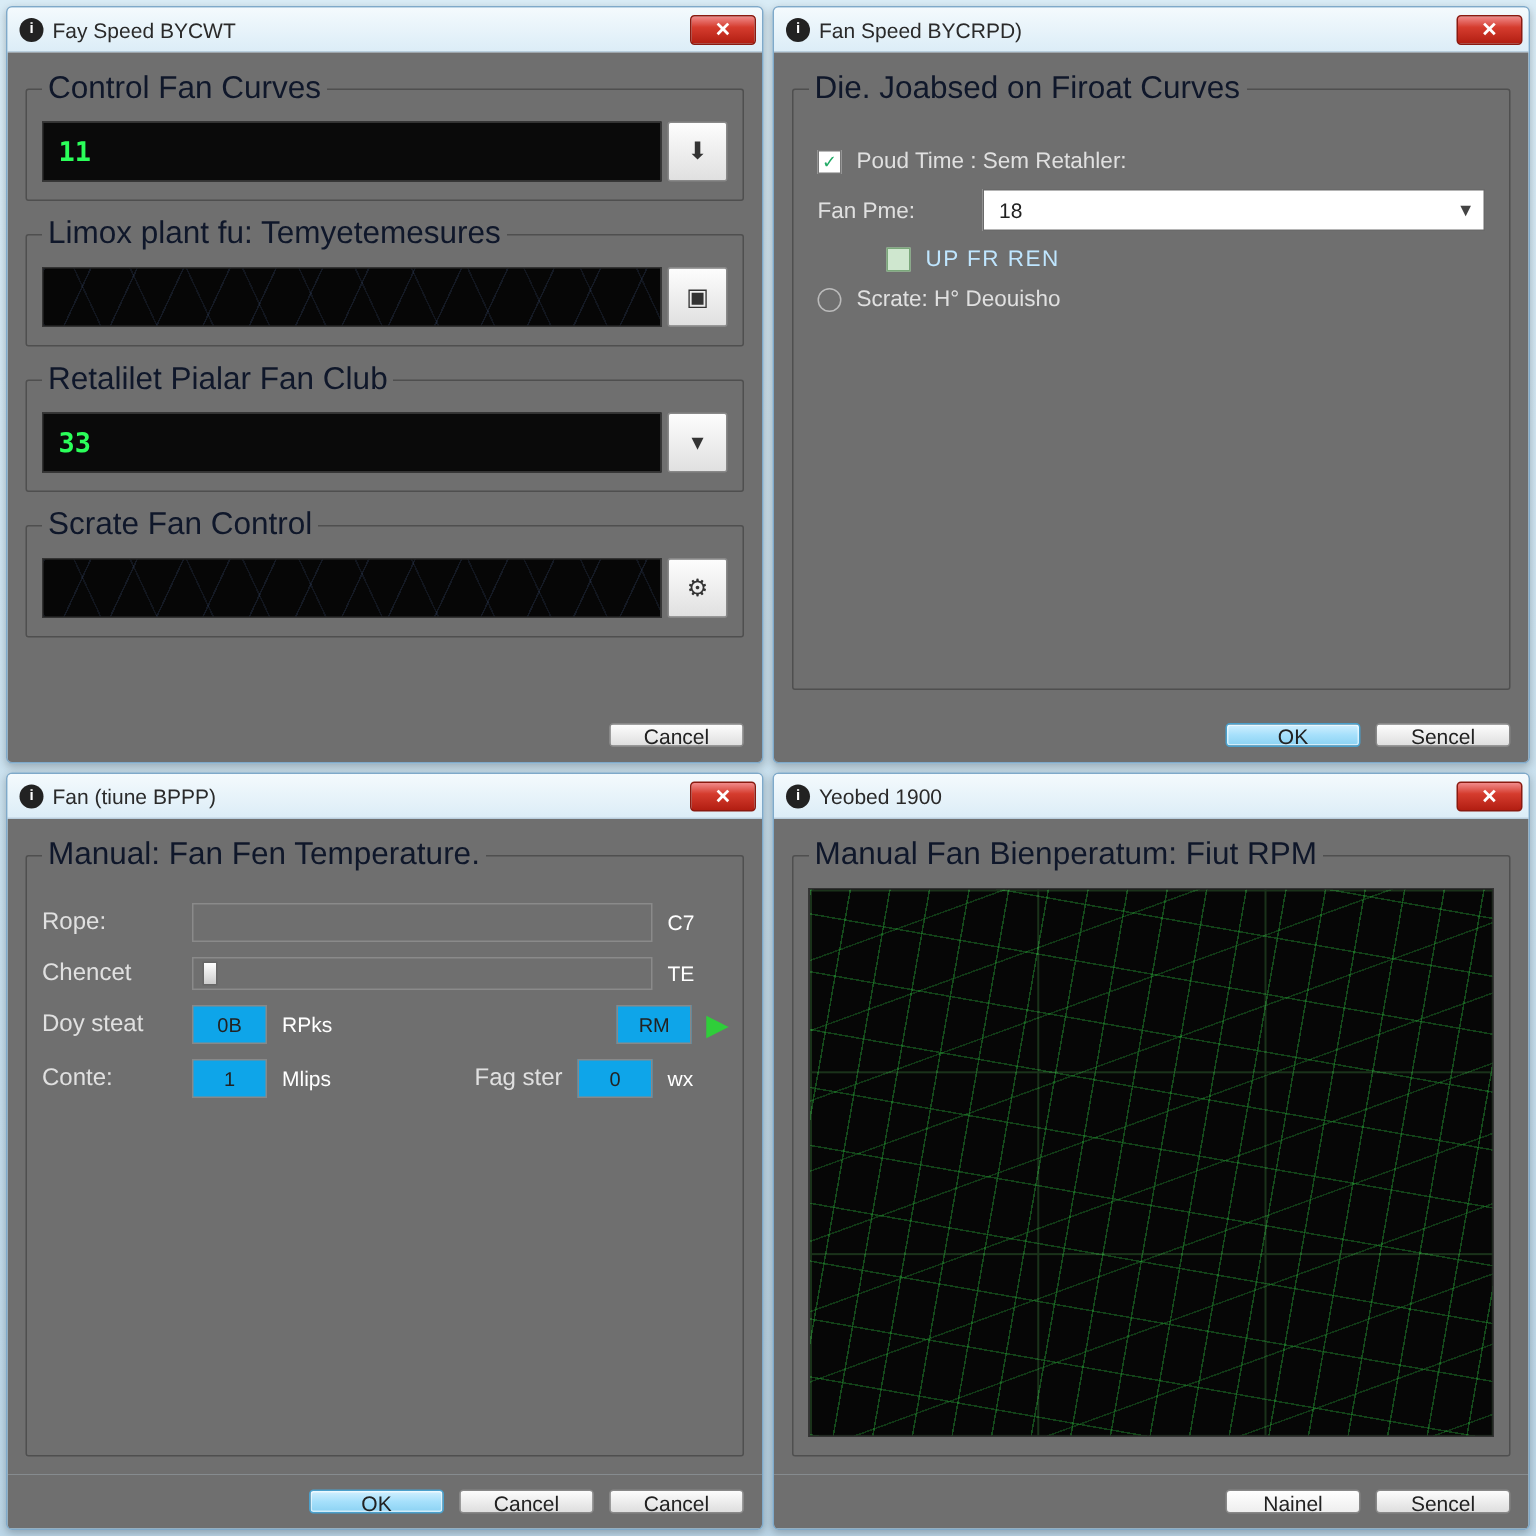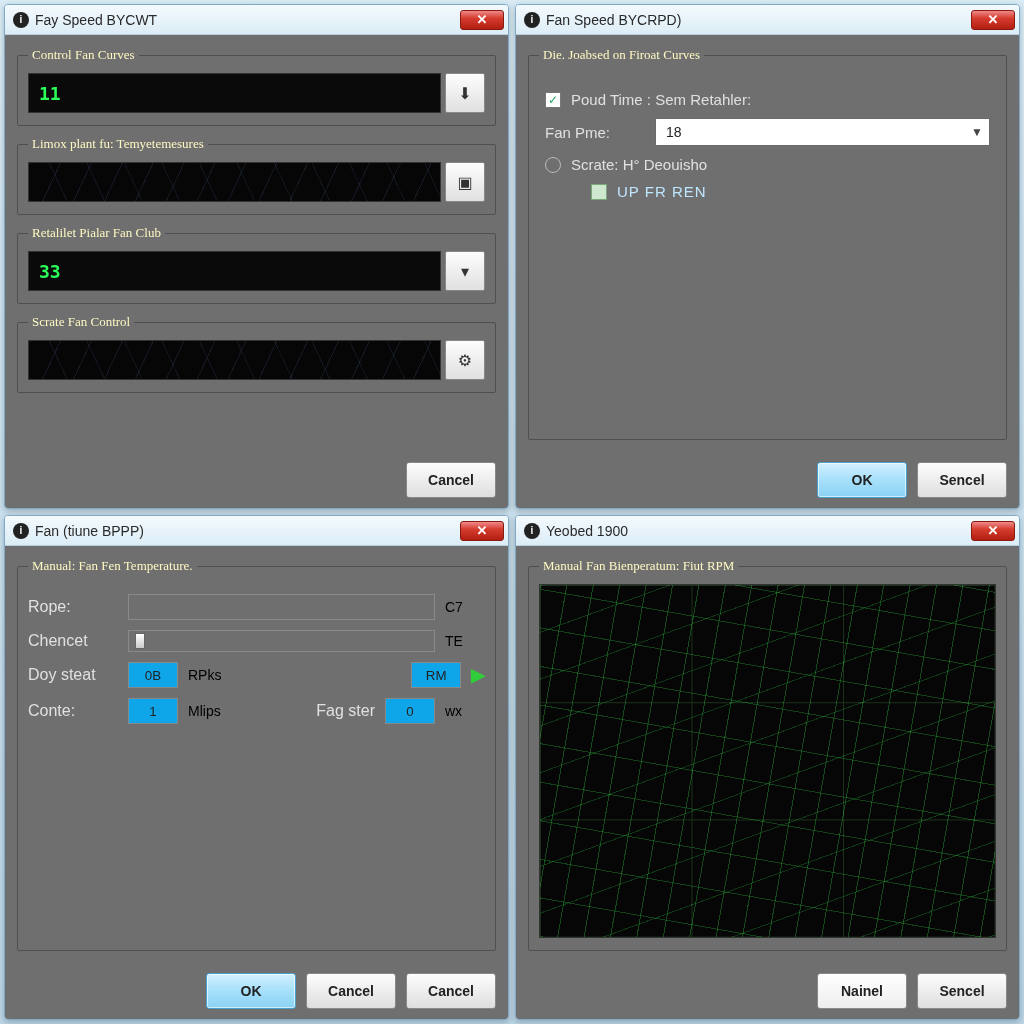--- a/index.html
+++ b/index.html
@@ -64,23 +64,22 @@
     color: #e8e8e8;
   }
   fieldset.group {
     border: 1px solid #4f4f4f;
     border-radius: 2px;
     padding: 10px 10px 12px 10px;
     color: #e8e8e8;
   }
   fieldset.group legend {
     padding: 0 4px;
-    color: #fef9c3;
-    font-size: 13px;
-    font-family: Liberation Serif, serif;
+    color: #0f172a;
+    font-size: 21px;
   }
   .darkbox {
     background: #0a0a0a;
     border: 1px solid #333;
     height: 40px;
     display: flex; align-items: center;
     padding: 0 10px;
     color: #2bff5a;
     font-family: "Consolas", monospace;
     font-size: 18px;
@@ -105,28 +104,27 @@
       repeating-linear-gradient(65deg, rgba(60,80,120,0.2) 0 1px, transparent 1px 34px);
   }
   .footer {
     padding: 10px 12px;
     display: flex;
     justify-content: flex-end;
     gap: 10px;
     background: #6f6f6f;
   }
   .btn {
-    min-width: 90px; height: 36px;
+    min-width: 90px; height: 16px;
     background: linear-gradient(180deg, #fdfdfd 0%, #dedede 100%);
     border: 1px solid #888;
     border-radius: 3px;
     font-size: 14px;
     cursor: pointer;
     color: #222;
-    font-weight: bold;
   }
   .btn.primary {
     background: linear-gradient(180deg, #d2f0ff 0%, #a6e0fb 50%, #8bd2f3 100%);
     border: 1px solid #4aa0cc;
     box-shadow: inset 0 0 0 1px rgba(255,255,255,0.6);
   }
   
   .form-line { display: flex; align-items: center; gap: 10px; margin: 10px 0; }
   .form-line .lbl { min-width: 100px; color: #e0e0e0; font-size: 15px; }
   .checkbox {
@@ -164,21 +162,21 @@
     border: 1px solid #8a8a8a;
     background: #6f6f6f;
     position: relative;
   }
   .slider-thumb {
     position: absolute; left: 6px; top: 2px;
     width: 10px; height: 16px;
     background: linear-gradient(180deg,#fff,#ccc);
     border: 1px solid #666;
   }
-  .unit { color: #000000; width: 40px; }
+  .unit { color: #ffffff; width: 40px; }
   .green-arrow { color: #2fce3a; font-size: 18px; font-weight: bold; }
   
   .chart-wrap {
     flex: 1;
     background: #060606;
     border: 1px solid #333;
     position: relative;
     background-image:
       linear-gradient(#1a321a 1px, transparent 1px),
       linear-gradient(90deg, #1a321a 1px, transparent 1px);
@@ -265,27 +263,27 @@
           <span class="checkbox">✓</span>
           <span class="lbl" style="flex:1">Poud Time : Sem Retahler:</span>
         </div>
         <div class="form-line">
           <span class="lbl">Fan Pme:</span>
           <div class="select">
             <span>18</span>
             <span class="chev">▼</span>
           </div>
         </div>
+        <div class="form-line" style="margin-left:46px">
+          <span class="mini-icon"></span>
+          <span class="link-text">UP FR REN</span>
+        </div>
         <div class="form-line">
           <span class="radio-outer"></span>
           <span class="lbl" style="flex:1">Scrate: H° Deouisho</span>
-        </div>
-        <div class="form-line" style="margin-left:46px">
-          <span class="mini-icon"></span>
-          <span class="link-text">UP FR REN</span>
         </div>
       </div>
     </fieldset>
   </div>
   <div class="footer">
     <button class="btn primary">OK</button>
     <button class="btn">Sencel</button>
   </div>
 </div>
 

